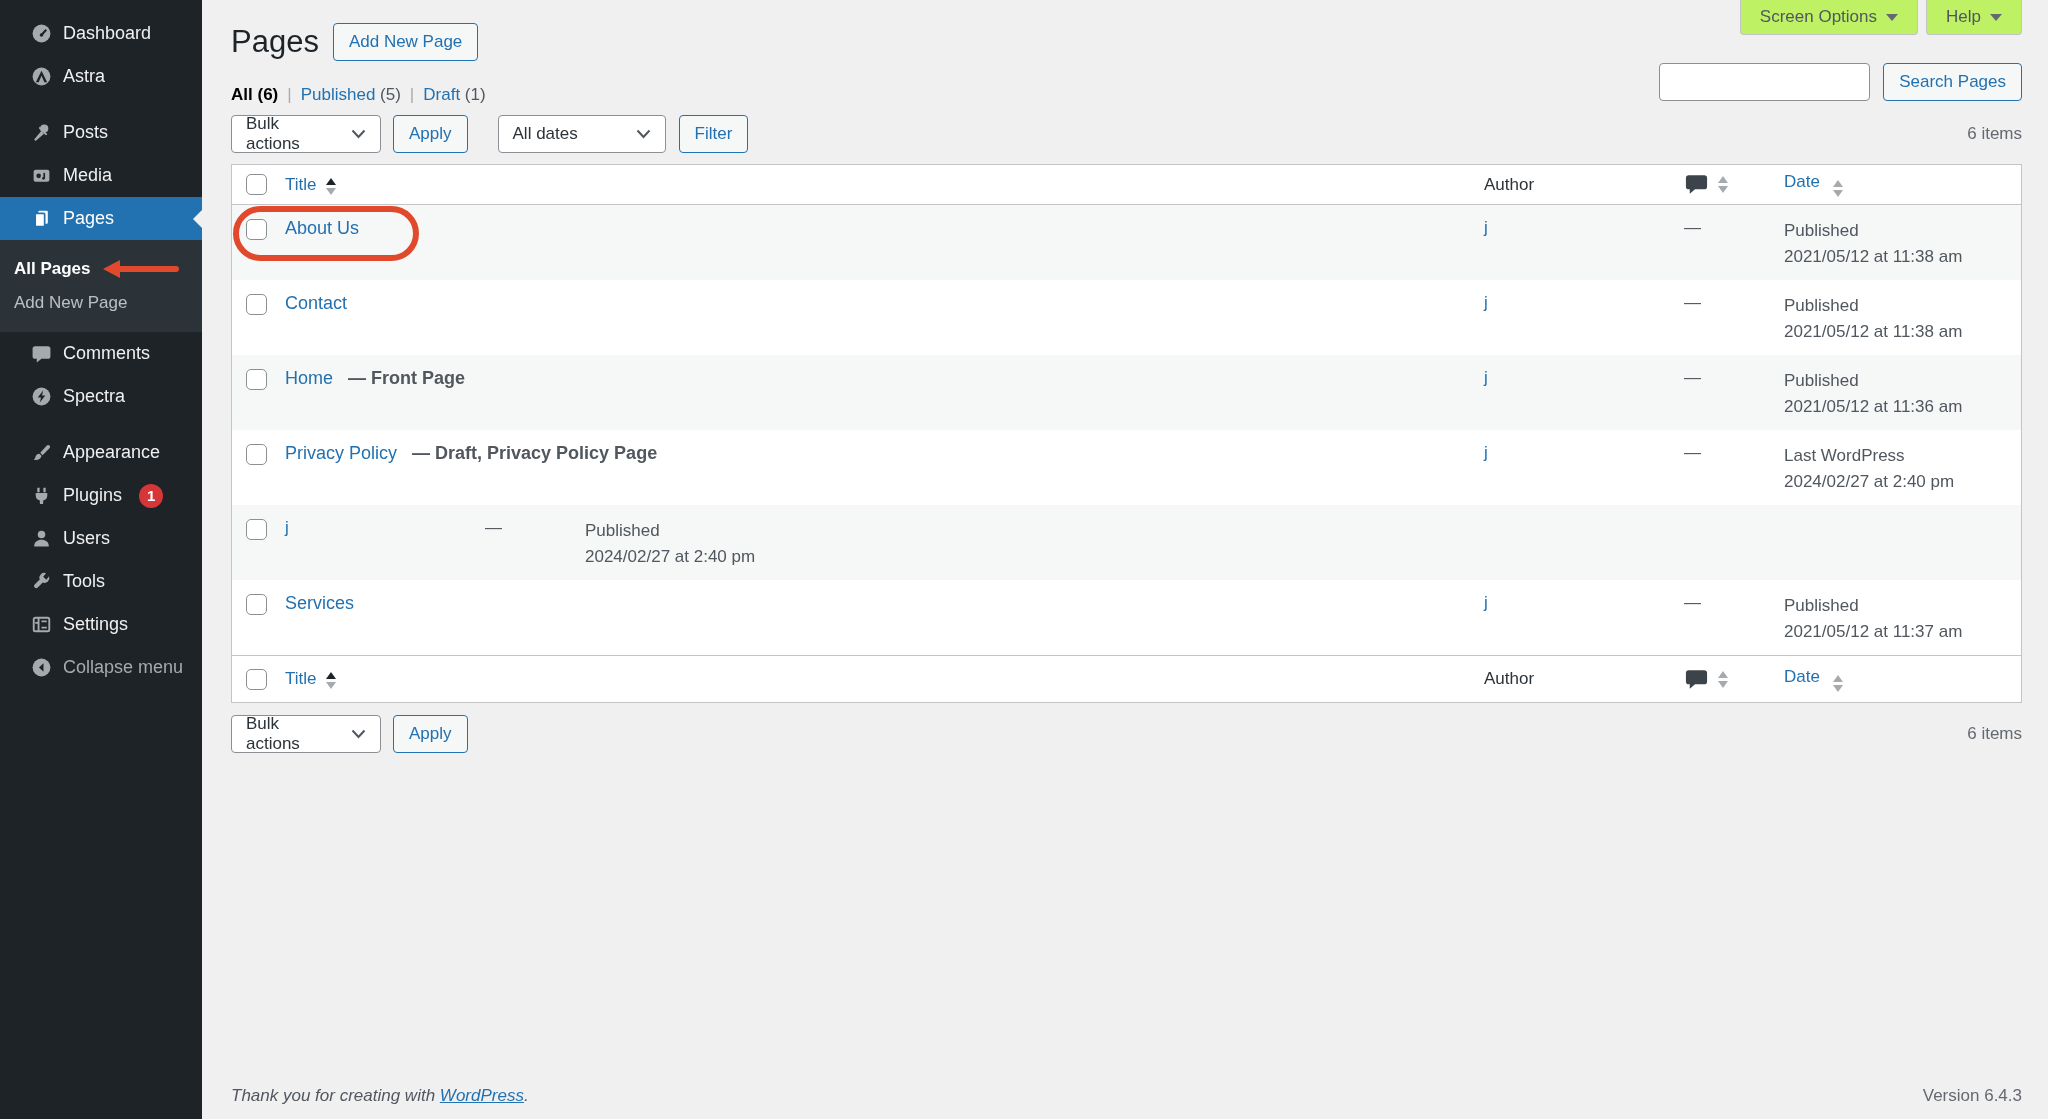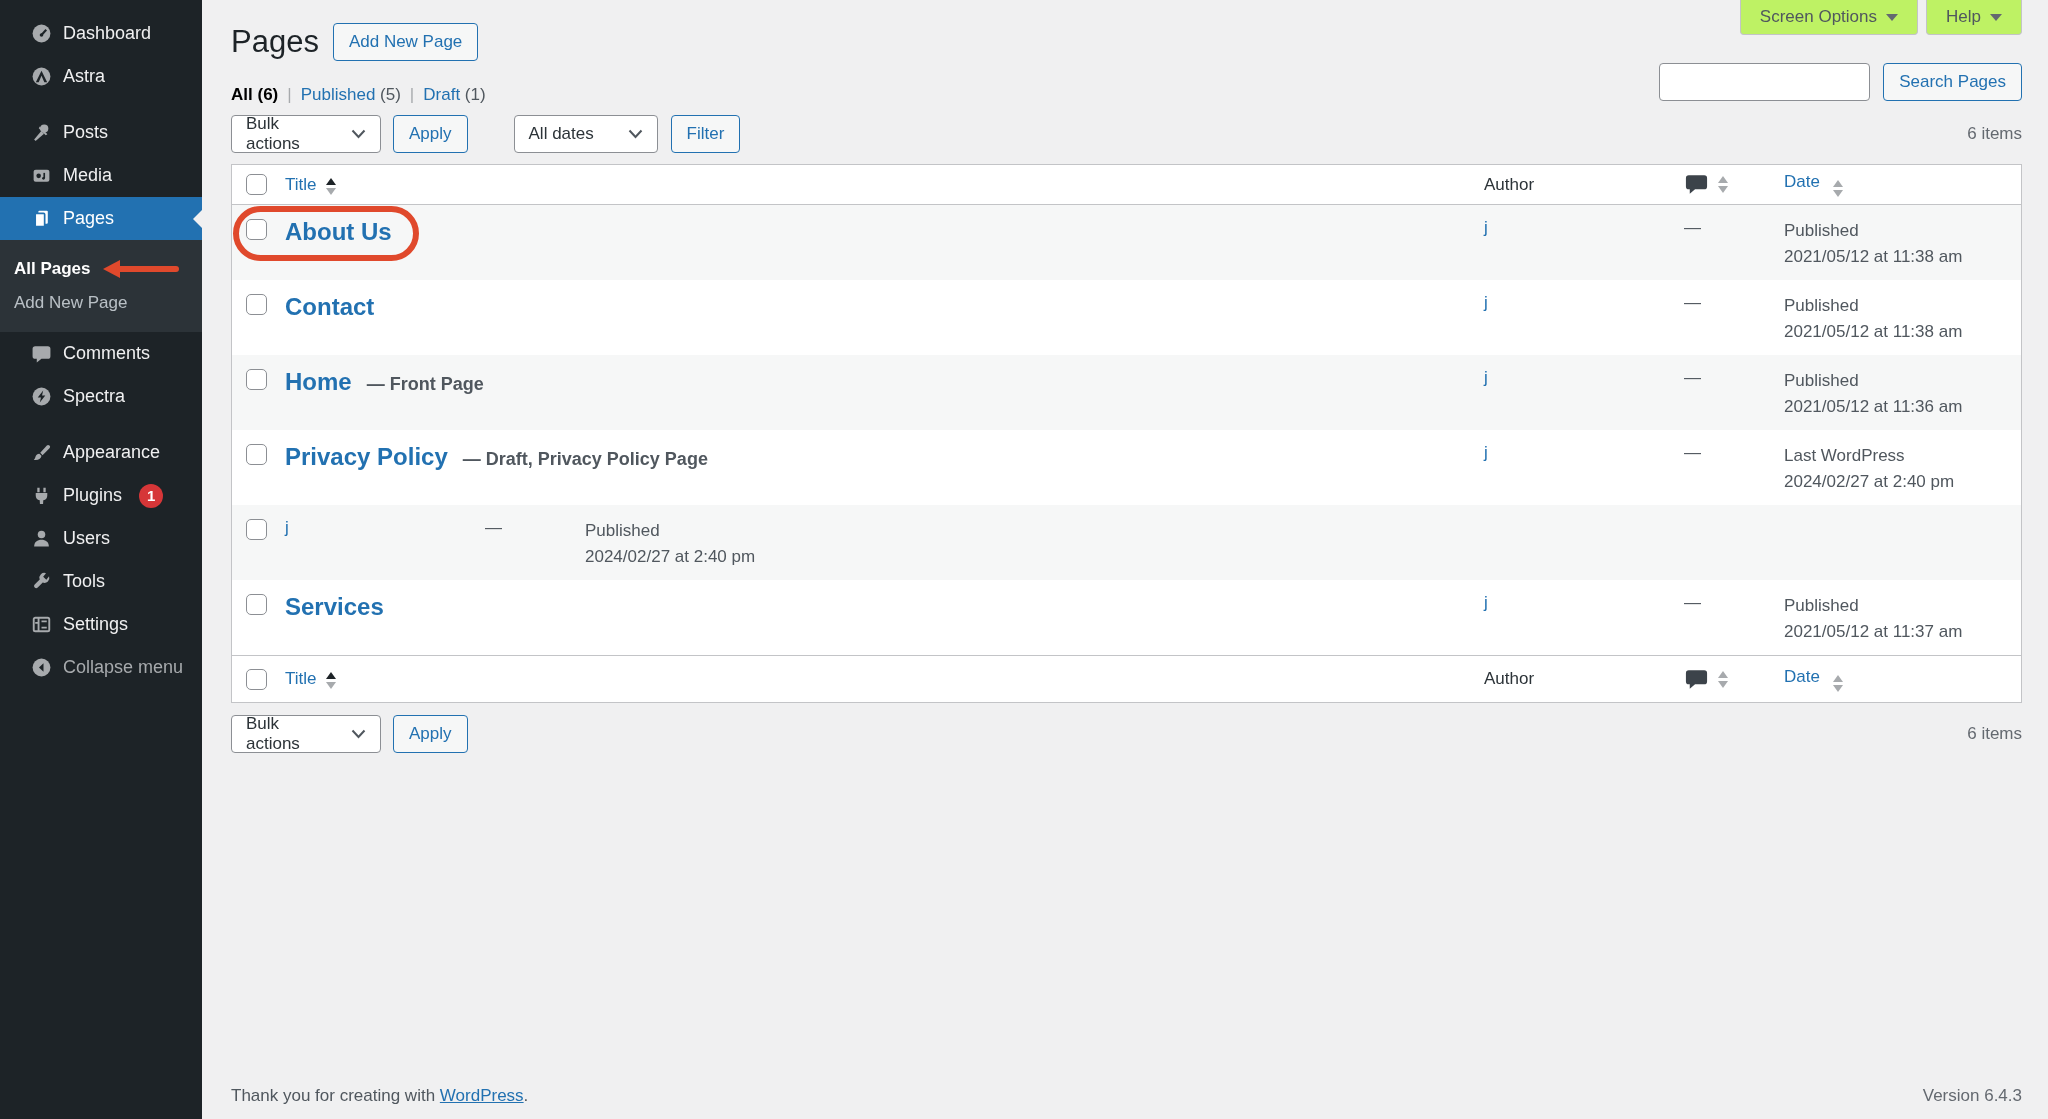--- a/index.html
+++ b/index.html
@@ -44,21 +44,21 @@
   .filters a { color:#2271b1; text-decoration:none; cursor:pointer; }
   .filters .cur, .filters .cur .cnt { color:#000; font-weight:700; }
   .filters .cnt { color:#50575e; font-weight:400; }
   .filters .pipe { color:#a7aaad; margin:0 9px; }
 
   .tablenav { margin:10px 26px 0 29px; display:flex; justify-content:space-between; align-items:center; height:38px; }
   .nav-left { display:flex; align-items:center; }
   .select { height:38px; border:1px solid #8c8f94; border-radius:4px; background:#fff; color:#2c3338;
       font-size:17px; padding:0 14px; display:flex; align-items:center; justify-content:space-between; cursor:pointer; }
   .select.bulk { width:150px; }
-  .select.dates { width:144px; margin-left:46px; }
+  .select.dates { width:168px; margin-left:30px; }
   .chev { margin-left:14px; flex:0 0 auto; }
   .gap12 { width:12px; }
   .gap13 { width:13px; }
   .items-count { font-size:17px; color:#646970; }
 
   
   .table-wrap { position:relative; margin:11px 26px 0 29px; background:#fff; border:1px solid #c3c4c7; }
   .thead, .tfhead { display:flex; align-items:center; height:40px; }
   .thead { border-bottom:1px solid #c3c4c7; }
   .tfhead { border-top:1px solid #c3c4c7; height:47px; }
@@ -74,32 +74,32 @@
   .sort { display:inline-flex; flex-direction:column; gap:3px; margin-left:9px; }
   .tri-up { width:0; height:0; border-left:5px solid transparent; border-right:5px solid transparent; border-bottom:7px solid #a7aaad; }
   .tri-dn { width:0; height:0; border-left:5px solid transparent; border-right:5px solid transparent; border-top:7px solid #a7aaad; }
   .sorted .tri-up { border-bottom-color:#1d2327; }
 
   .trow { display:flex; height:75px; align-items:flex-start; background:#fff; }
   .trow.alt { background:#f6f7f7; }
   .trow .c-cb { padding-top:14px; }
   .trow .c-title { padding-top:13px; align-items:baseline; }
   .trow .c-author, .trow .c-comments, .trow .c-date { padding-top:13px; }
-  .row-title { color:#2271b1; font-size:24px; font-weight:700; text-decoration:none; cursor:pointer; }
+  .row-title { color:#2271b1; font-size:18px; font-weight:400; text-decoration:none; cursor:pointer; }
   .suffix { color:#50575e; font-size:18px; font-weight:700; margin-left:15px; }
   .suffix:empty { display:none; }
   .dash { color:#50575e; font-size:17px; }
   .date-cell span { display:block; color:#50575e; font-size:17px; line-height:26px; }
 
   .annotation-circle { position:absolute; left:1px; top:41px; width:186px; height:55px;
       border:6px solid #e0492c; border-radius:28px; pointer-events:none; z-index:3; }
 
   
   .pagefoot { position:absolute; left:29px; right:26px; bottom:13px; display:flex; justify-content:space-between; font-size:17px; }
-  .thanks { color:#50575e; }
+  .thanks { font-style:italic; color:#50575e; }
   .thanks a { color:#2271b1; text-decoration:underline; cursor:pointer; }
   .version { color:#646970; }
 </style>
 </head>
 <body>
 
 <div class="wrap">
 
   <aside class="sidebar">
     <div class="mi first">

